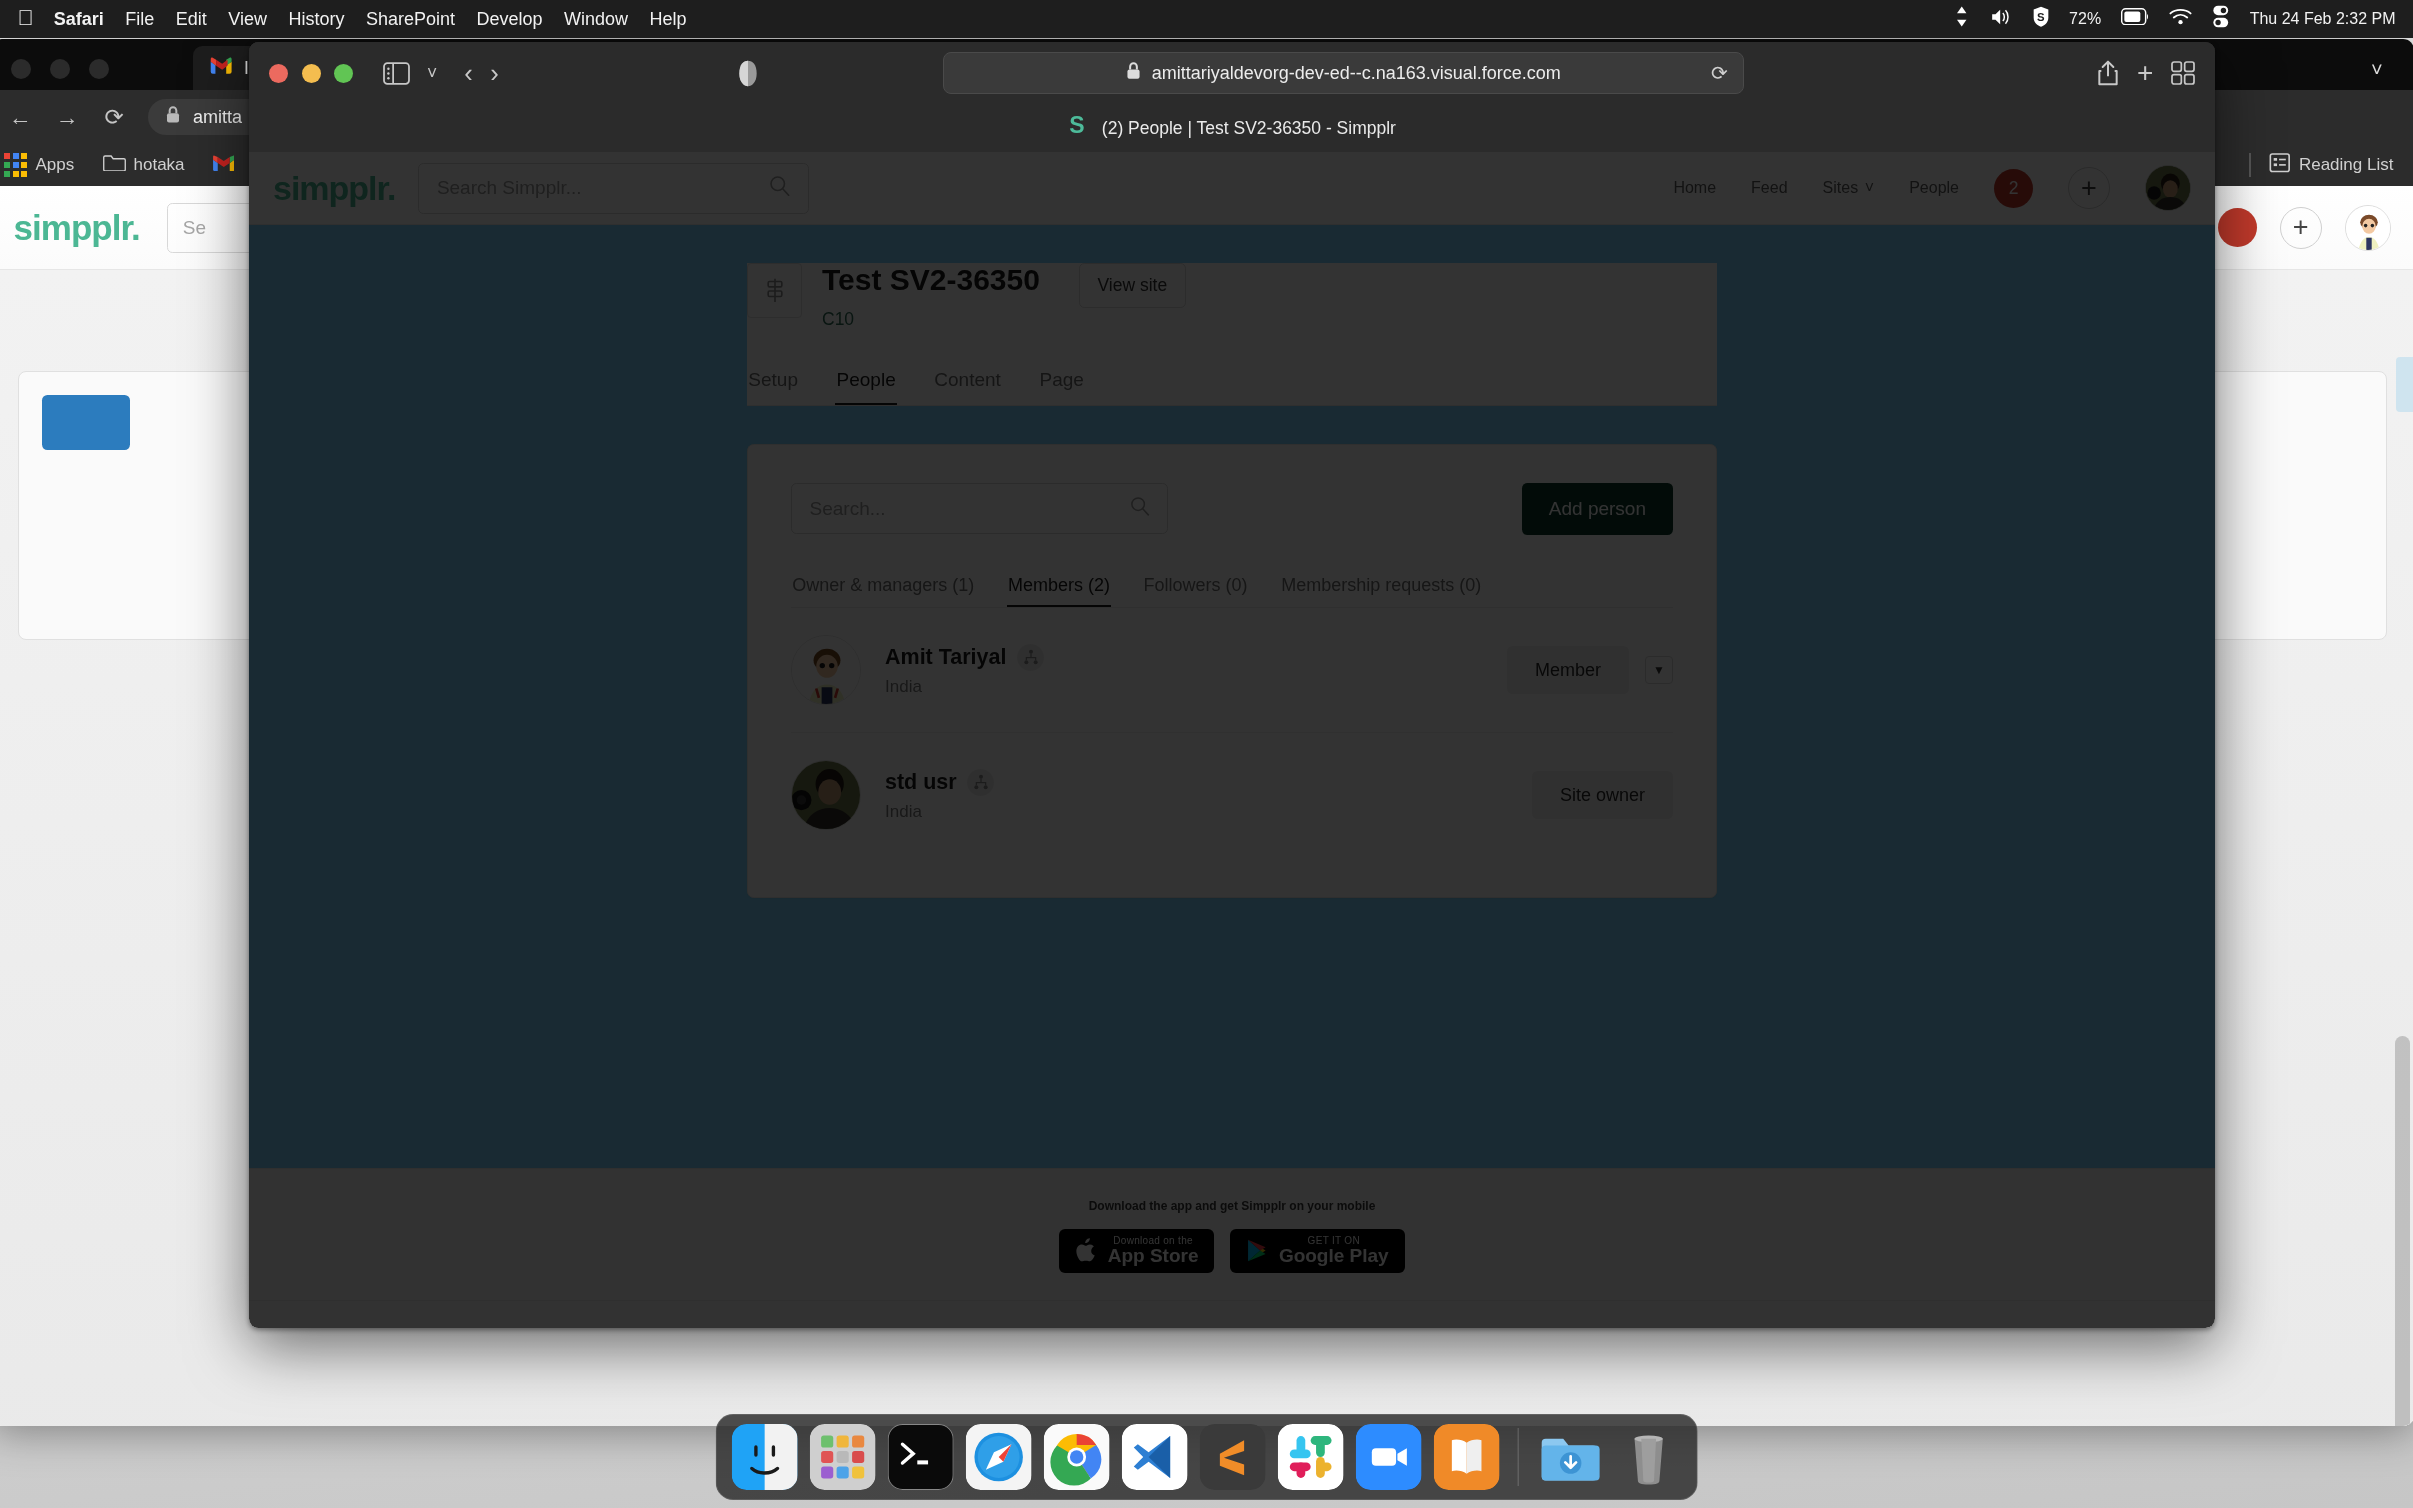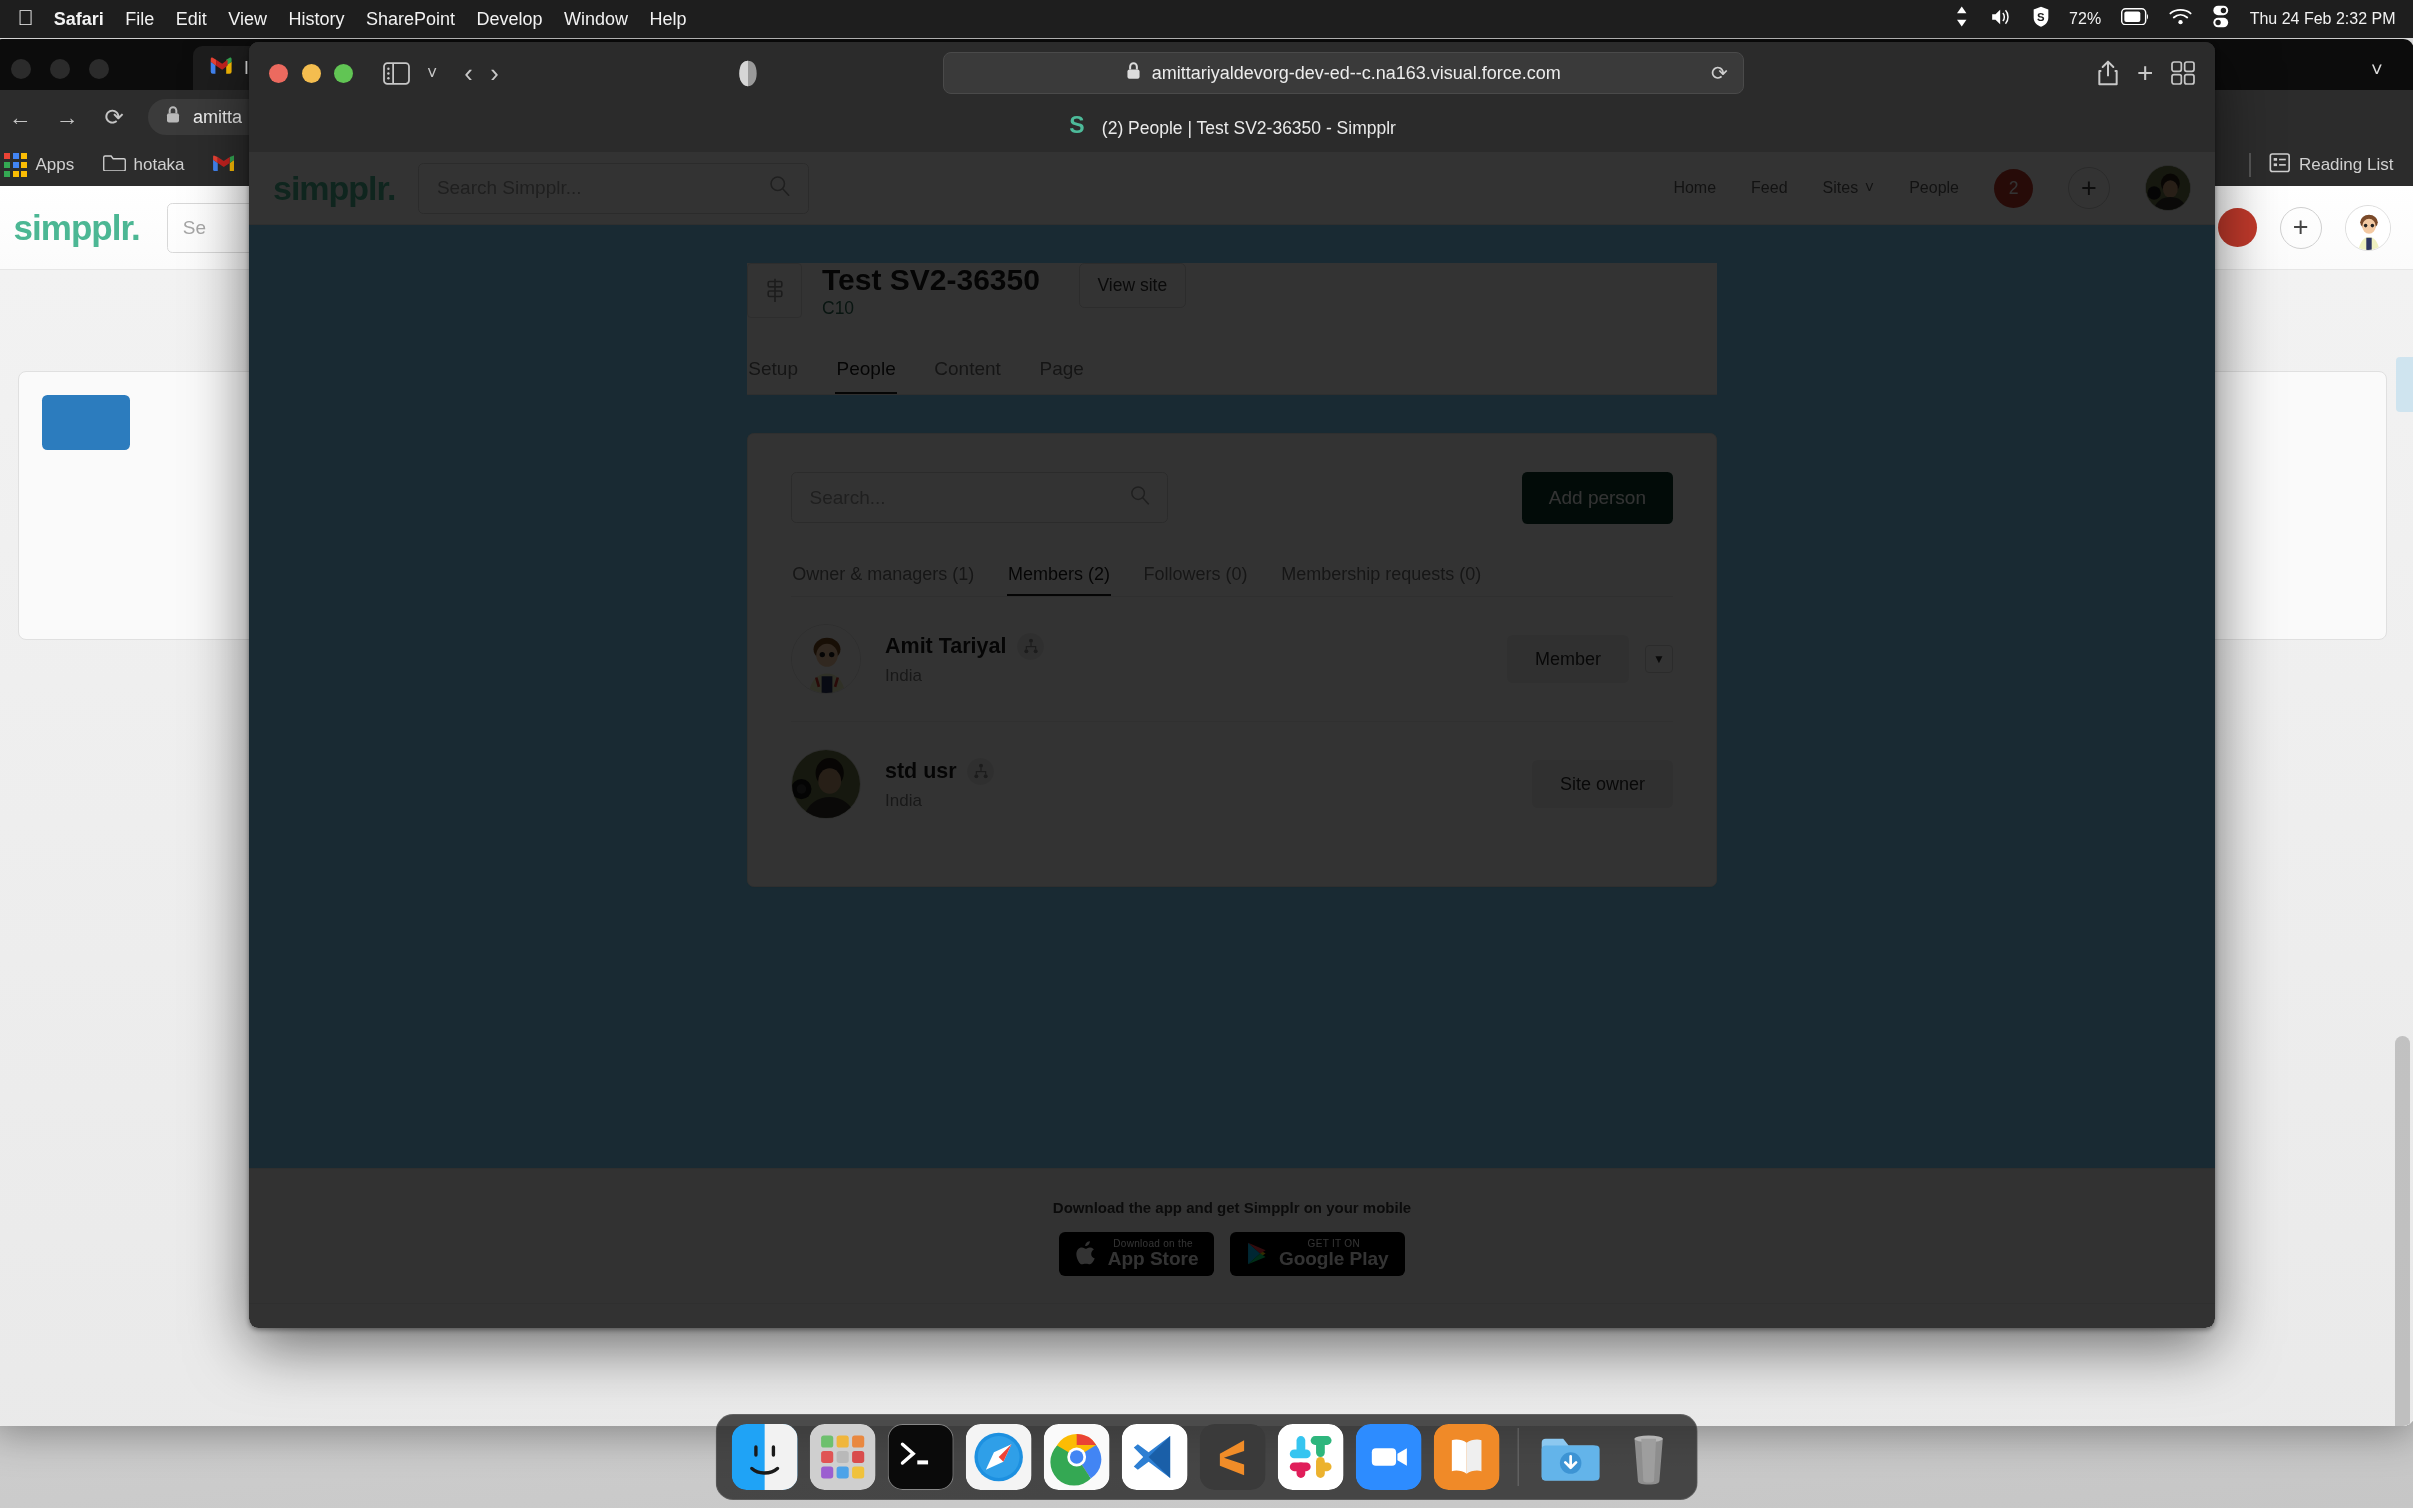--- a/index.html
+++ b/index.html
@@ -152,21 +152,21 @@
   #app-body { background: #7dd3fc; padding: 0; height: 943px; overflow: hidden; }
   #site-panel {
     margin: 38px 498px 0 498px; background: #fff;
   }
   #site-head { display: flex; align-items: flex-start; gap: 20px; padding: 0 0 6.7px 0; }
   #site-thumb {
     width: 55px; height: 55px; border: 0.7px solid #e0e0e0; border-radius: 4px;
     display: flex; align-items: center; justify-content: center; color:#8c8c8c;
   }
   #site-title { font-size: 30px; font-weight: bold; color: #1a1a1a; }
-  #site-sub { font-size: 17.5px; color: #2d6a54; margin-top: 1px; }
+  #site-sub { font-size: 17.5px; color: #2d6a54; margin-top: 12px; }
   .btn-outline {
     border: 0.7px solid #d9d9d9; border-radius: 5.4px; padding: 10.8px 17.5px;
     font-size: 17.5px; color: #333; background: #fff;
   }
   #site-tabs { display: flex; gap: 36px; border-bottom: 0.7px solid #e8e8e8; margin-top: 20px; }
   #site-tabs .t { font-size: 19px; color: #6b6b6b; padding: 12px 1.3px 12px 1.3px; }
   #site-tabs .t.active { color: #1a1a1a; border-bottom: 2.7px solid #1a1a1a; }
 
   #people-card {
     margin: 38px 498px 0 498px; background: #fff; border: 0.7px solid #e9e9e9;
@@ -209,21 +209,21 @@
   .role-caret {
     width: 28px; height: 28px; border: 0.7px solid #d6d6d6; border-radius: 4px;
     display: flex; align-items: center; justify-content: center; font-size: 12px; color: #333;
   }
 
   
   #app-footer {
     background: #fafafa; border-top: 0.7px solid #ececec;
     padding: 30px 0 0 0; text-align: center; position: relative;
   }
-  #footer-title { font-size: 15px; color: #3a3a3a; font-weight: 600; }
+  #footer-title { font-size: 12px; color: #3a3a3a; font-weight: 600; }
   #store-badges { display: flex; justify-content: center; gap: 16px; margin-top: 16px; }
   .store-badge {
     background: #000; border-radius: 6px; height: 44px; display: flex;
     align-items: center; gap: 9.4px; padding: 0 16px; color: #fff;
   }
   .sb-l1 { font-size: 10px; line-height: 1.05; letter-spacing: 0.3px; }
   .sb-l2 { font-size: 19px; line-height: 1.05; font-weight: 600; }
   #footer-bottom {
     margin-top: 27px; border-top: 0.7px solid #ececec; padding: 23px 0 20px 0;
   }

